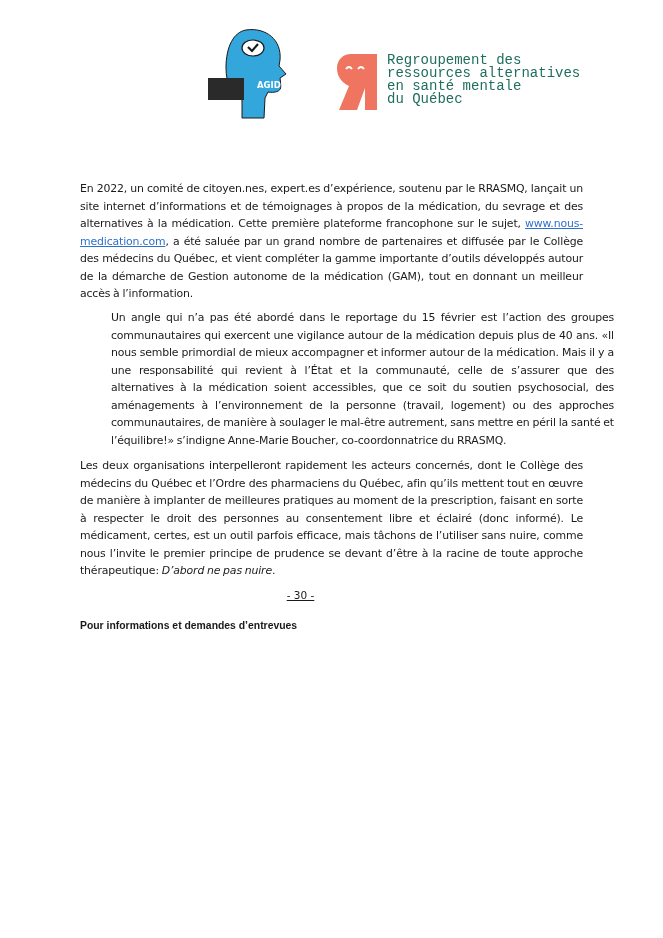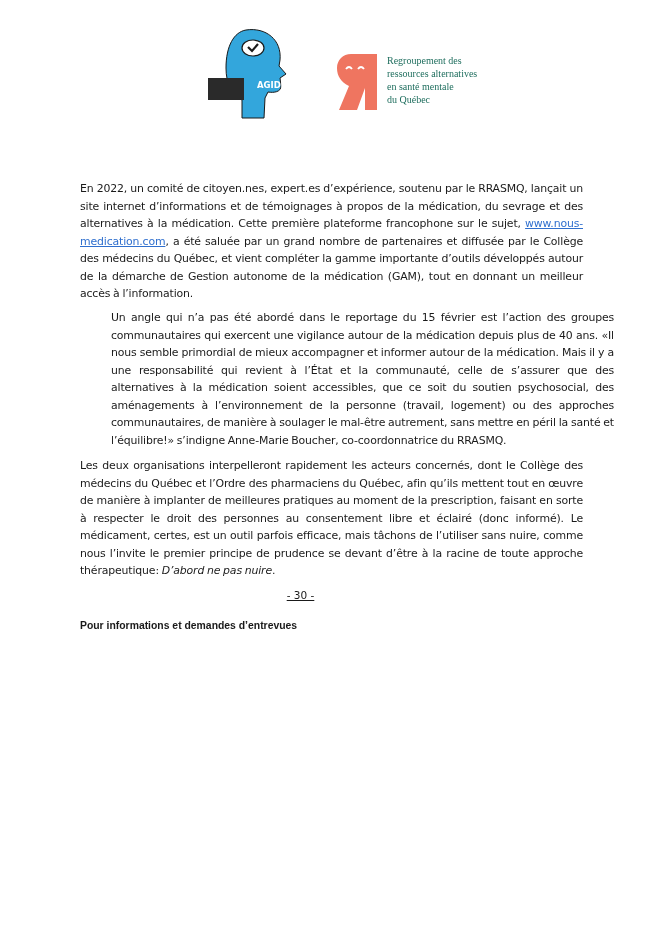--- a/index.html
+++ b/index.html
@@ -1,21 +1,21 @@
 <!DOCTYPE html>
 <html><head>
 <meta charset="utf-8">
 <style>
   html, body { margin:0; padding:0; background:#ffffff; }
   body { width:663px; height:938px; position:relative; overflow:hidden; font-family:"DejaVu Sans", sans-serif; color:#1a1a1a; }
   .page { position:absolute; left:0; top:0; width:663px; height:938px; background:#fff; }
   .header { position:absolute; left:0; top:0; width:663px; height:120px; }
   .logo-agidd { position:absolute; left:208px; top:28px; width:80px; height:92px; }
   .logo-rrasmq { position:absolute; left:335px; top:52px; width:50px; height:60px; }
-  .rrasmq-text { position:absolute; left:387px; top:54px; font-family:Liberation Serif, serif; font-size:10px; line-height:13px; color:#1f6e5e; font-weight:normal; }
+  .rrasmq-text { position:absolute; left:387px; top:54px; font-family:Liberation Mono, monospace; font-size:14px; line-height:13px; color:#1f6e5e; font-weight:normal; }
   .body-text { position:absolute; left:80px; width:503px; font-size:10.9px; line-height:17.5px; text-align:justify; letter-spacing:-0.15px; word-spacing:-0.5px; }
   .body-text p { margin:0; }
   a.link { color:#2f6fce; text-decoration:underline; }
   em { font-style:italic; }
   .page-num { position:absolute; left:0; width:601px; top:589px; text-align:center; font-size:10.5px;text-decoration:underline; }
   .contact-title { position:absolute; left:80px; top:620px; font-family:Liberation Sans, sans-serif; font-weight:bold; font-size:10.4px; }
   .contact-line { position:absolute; left:80px; top:646px; font-family:"Liberation Sans", sans-serif; font-size:12.6px; }
   .contact-line a { color:#2f5fce; text-decoration:underline; }
 </style>
 </head>

